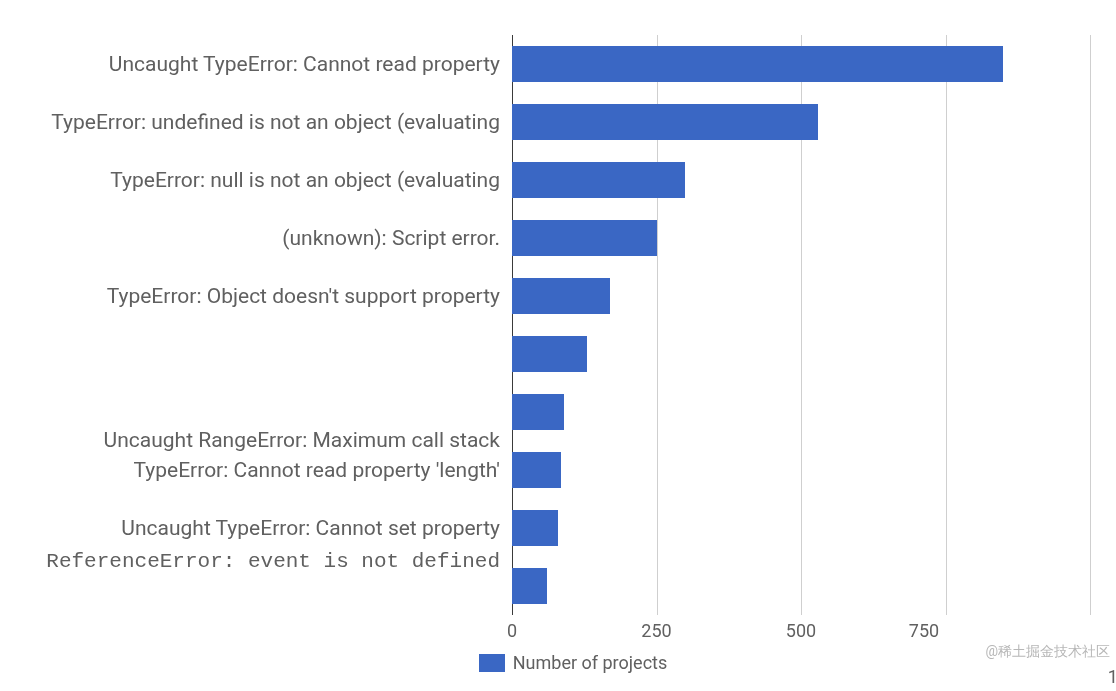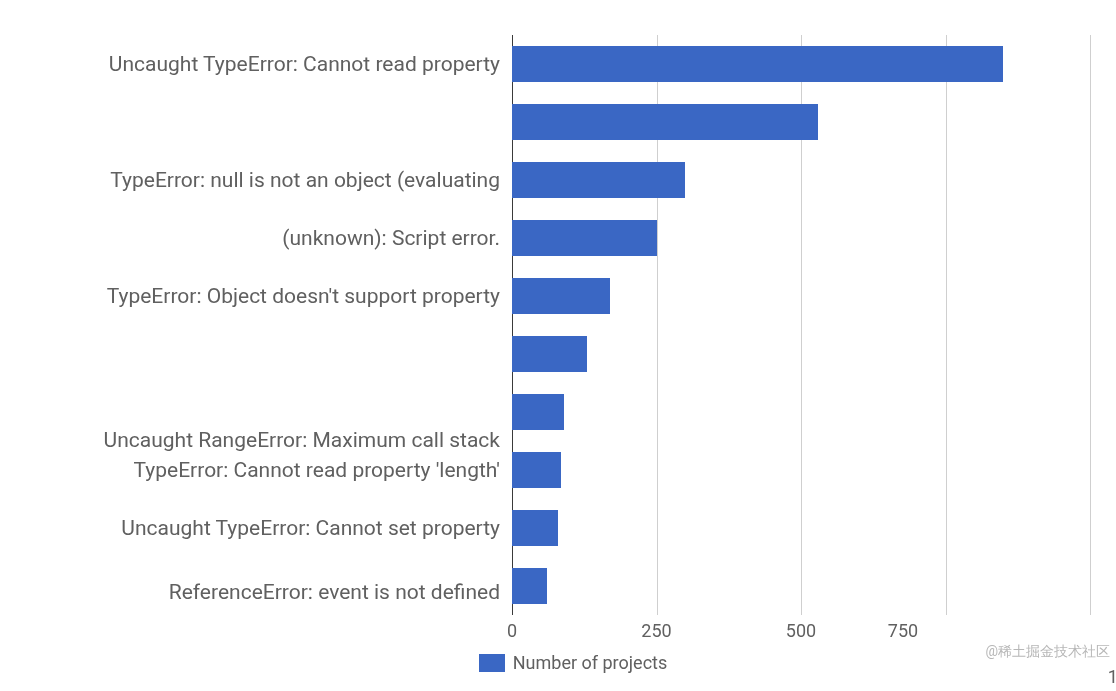--- a/index.html
+++ b/index.html
@@ -137,23 +137,24 @@
 
   <div class="legend">
     <div class="legend-swatch"></div>
     <span>Number of projects</span>
   </div>
 
   <div class="watermark">@稀土掘金技术社区</div>
 <div class="x-tick" style="left: 512px;">0</div>
     <div class="x-tick" style="left: 656.5px;">250</div>
     <div class="x-tick" style="left: 801px;">500</div>
-    <div class="x-tick" style="left: 903px;">750</div>
+    <div class="x-tick" style="left: 924px;">750</div>
     <div class="x-tick" style="left: 1128px; margin-top: 46px;">1000</div>
     <div class="y-label" style="top: 64px;">Uncaught TypeError: Cannot read property</div>
+    <div class="y-label" style="top: 122px;">TypeError: undefined is not an object (evaluating</div>
     <div class="y-label" style="top: 180px;">TypeError: null is not an object (evaluating</div>
     <div class="y-label" style="top: 238px;">(unknown): Script error.</div>
     <div class="y-label" style="top: 296px;">TypeError: Object doesn't support property</div>
     <div class="y-label" style="top: 412px; margin-top: 28px;">Uncaught RangeError: Maximum call stack</div>
     <div class="y-label" style="top: 528px;">Uncaught TypeError: Cannot set property</div>
     <div class="y-label" style="top: 470px;">TypeError: Cannot read property 'length'</div>
-    <div class="y-label" style="top: 592px;">ReferenceError: event is not defined</div>
+    <div class="y-label" style="top: 561px; font-family: Liberation Mono, monospace;">ReferenceError: event is not defined</div>
   </div>
 
 </body></html>

